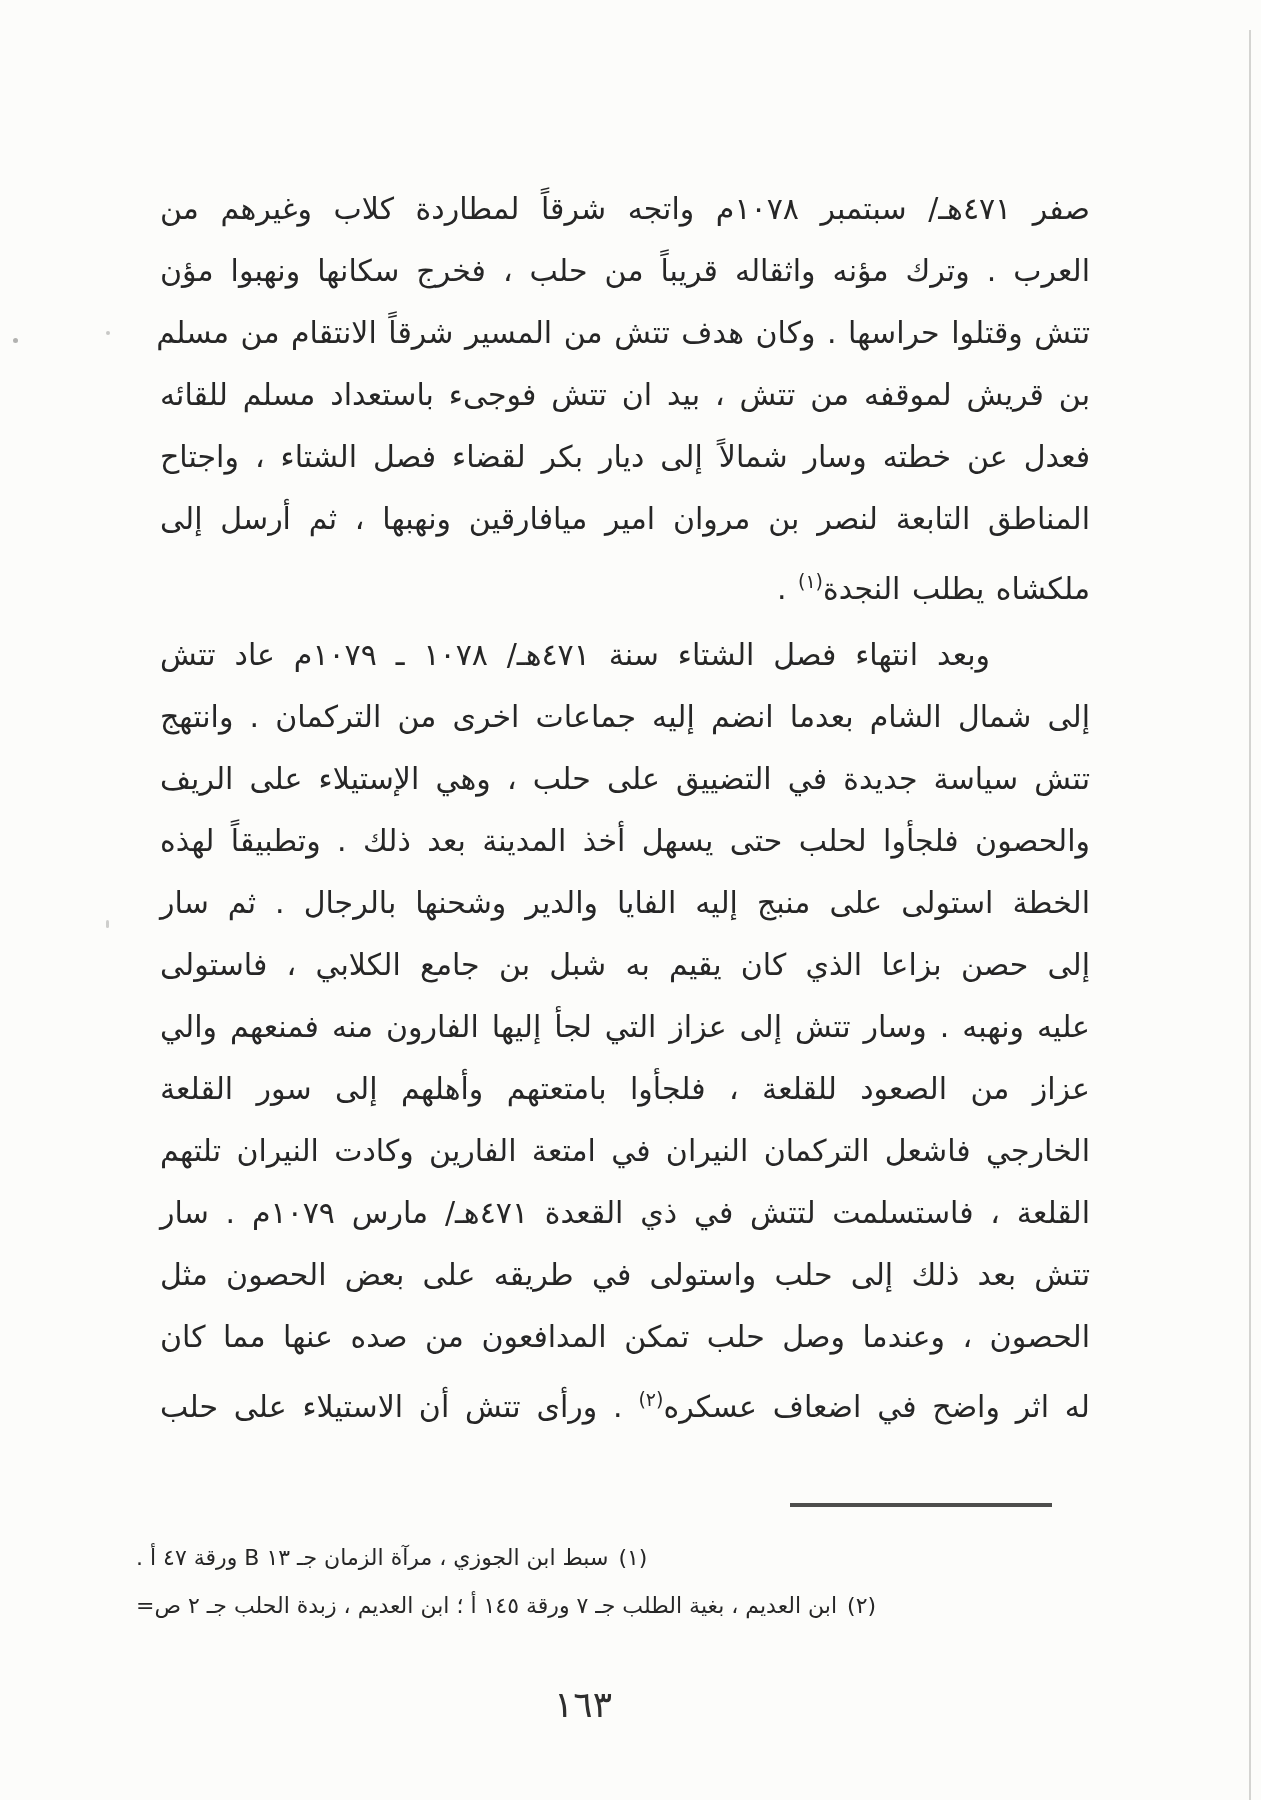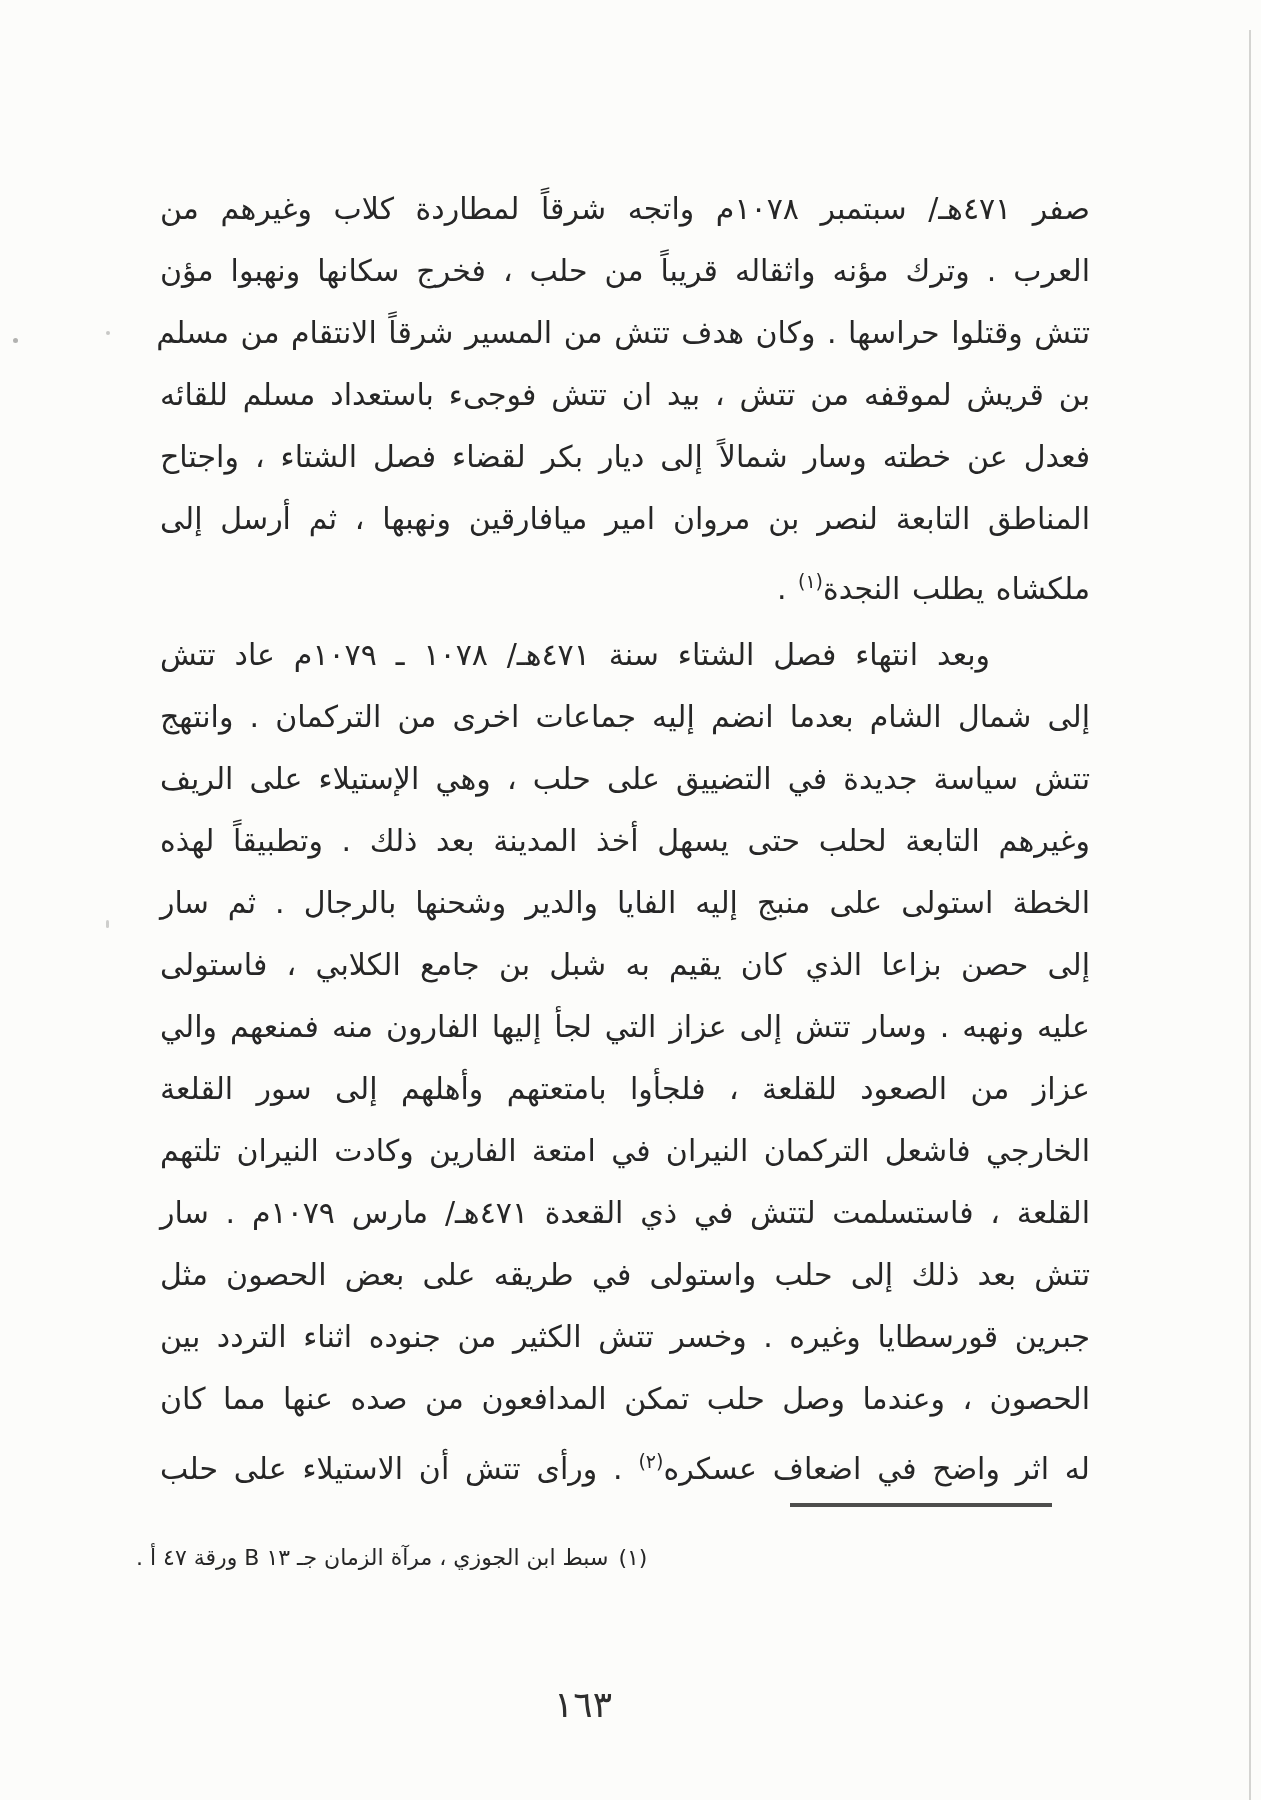--- a/index.html
+++ b/index.html
@@ -113,40 +113,42 @@
       <div class="line">المناطق التابعة لنصر بن مروان امير ميافارقين ونهبها ، ثم أرسل إلى</div>
       <div class="line line-end">
         <span>ملكشاه يطلب النجدة</span><span class="fn-ref">(١)</span><span> .</span>
       </div>
     </div>
 
     <div class="para para-2">
       <div class="line line-indent">وبعد انتهاء فصل الشتاء سنة ٤٧١هـ/ ١٠٧٨ ـ ١٠٧٩م عاد تتش</div>
       <div class="line">إلى شمال الشام بعدما انضم إليه جماعات اخرى من التركمان . وانتهج</div>
       <div class="line">تتش سياسة جديدة في التضييق على حلب ، وهي الإستيلاء على الريف</div>
-      <div class="line">وغيرهم التابعة لحلب حتى يسهل أخذ المدينة بعد ذلك . وتطبيقاً لهذه</div>
+      <div class="line">والحصون فلجأوا لحلب حتى يسهل أخذ المدينة بعد ذلك . وتطبيقاً لهذه</div>
       <div class="line">الخطة استولى على منبج إليه الفايا والدير وشحنها بالرجال . ثم سار</div>
       <div class="line">إلى حصن بزاعا الذي كان يقيم به شبل بن جامع الكلابي ، فاستولى</div>
       <div class="line">عليه ونهبه . وسار تتش إلى عزاز التي لجأ إليها الفارون منه فمنعهم والي</div>
       <div class="line">عزاز من الصعود للقلعة ، فلجأوا بامتعتهم وأهلهم إلى سور القلعة</div>
       <div class="line">الخارجي فاشعل التركمان النيران في امتعة الفارين وكادت النيران تلتهم</div>
       <div class="line">القلعة ، فاستسلمت لتتش في ذي القعدة ٤٧١هـ/ مارس ١٠٧٩م . سار</div>
       <div class="line">تتش بعد ذلك إلى حلب واستولى في طريقه على بعض الحصون مثل</div>
-      <div class="line">جبرين قورسطايا وغيره . وخسر تتش الكثير من جنوده اثناء التردد بين</div>
       <div class="line">الحصون ، وعندما وصل حلب تمكن المدافعون من صده عنها مما كان</div>
       <div class="line">
         <span>له اثر واضح في اضعاف عسكره</span><span class="fn-ref">(٢)</span><span> . ورأى تتش أن الاستيلاء على حلب</span>
       </div>
     </div>
 
   </div>
 
   <div class="fn-rule"></div>
 
   <div class="footnotes">
     <div class="footnote">
       <span class="fn-marker">(١)</span><span>سبط ابن الجوزي ، مرآة الزمان جـ ١٣ B ورقة ٤٧ أ .</span>
     </div>
+    <div class="footnote">
+      <span class="fn-marker">(٢)</span><span>ابن العديم ، بغية الطلب جـ ٧ ورقة ١٤٥ أ ؛ ابن العديم ، زبدة الحلب جـ ٢ ص=</span>
+    </div>
   </div>
 
   <div class="page-number">١٦٣</div>
 
 </div>
 
 </body></html>

